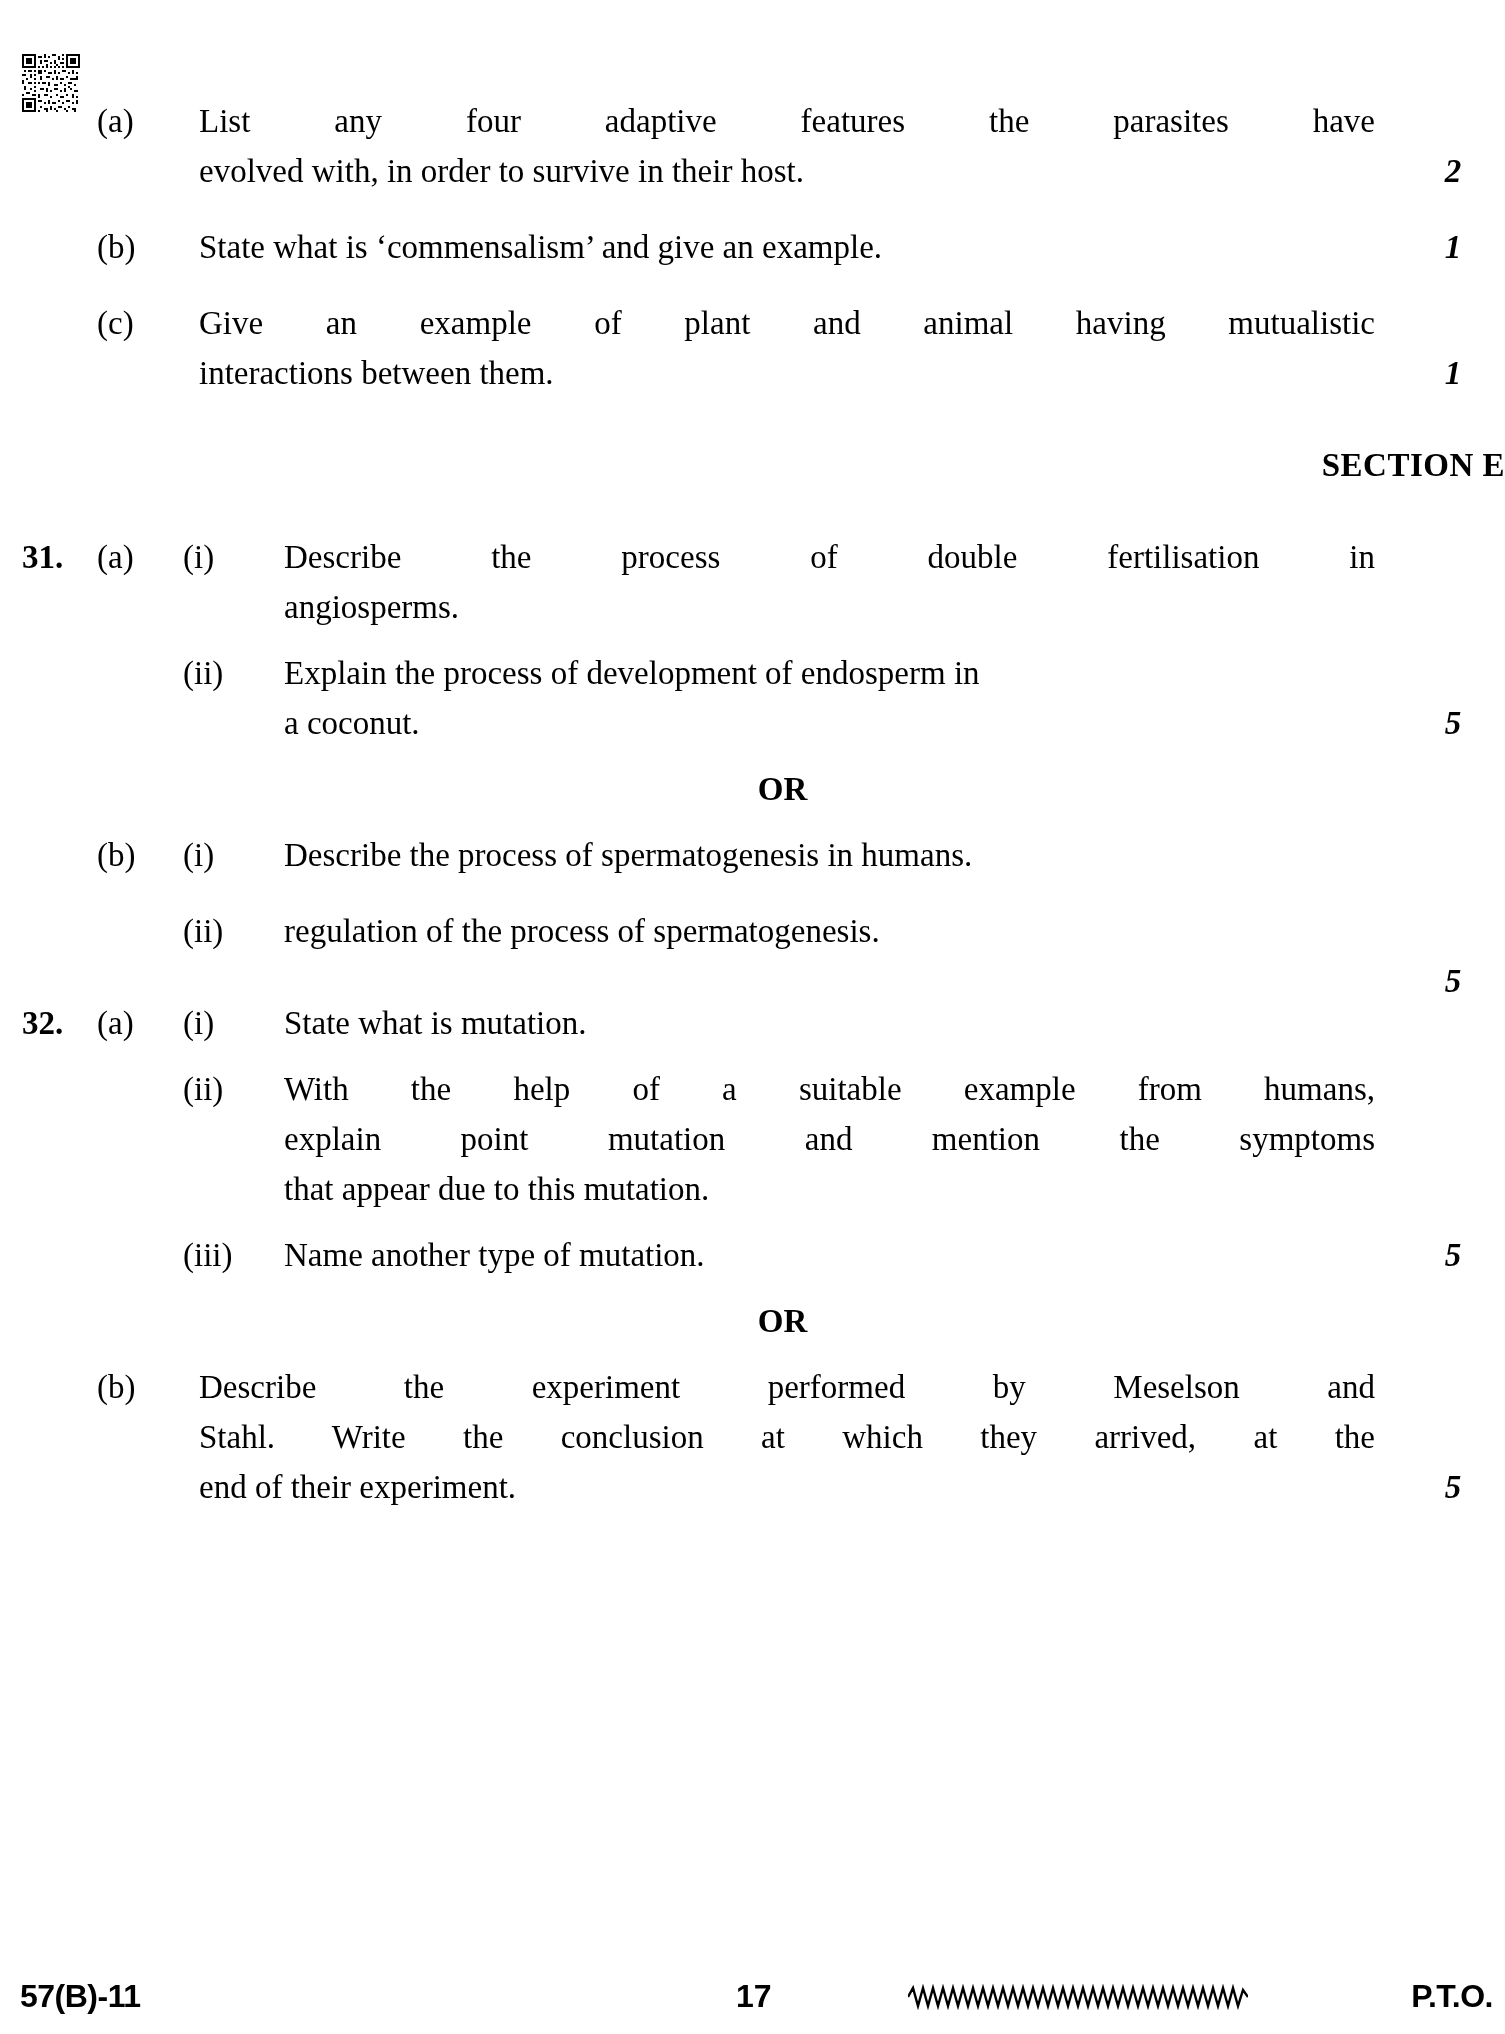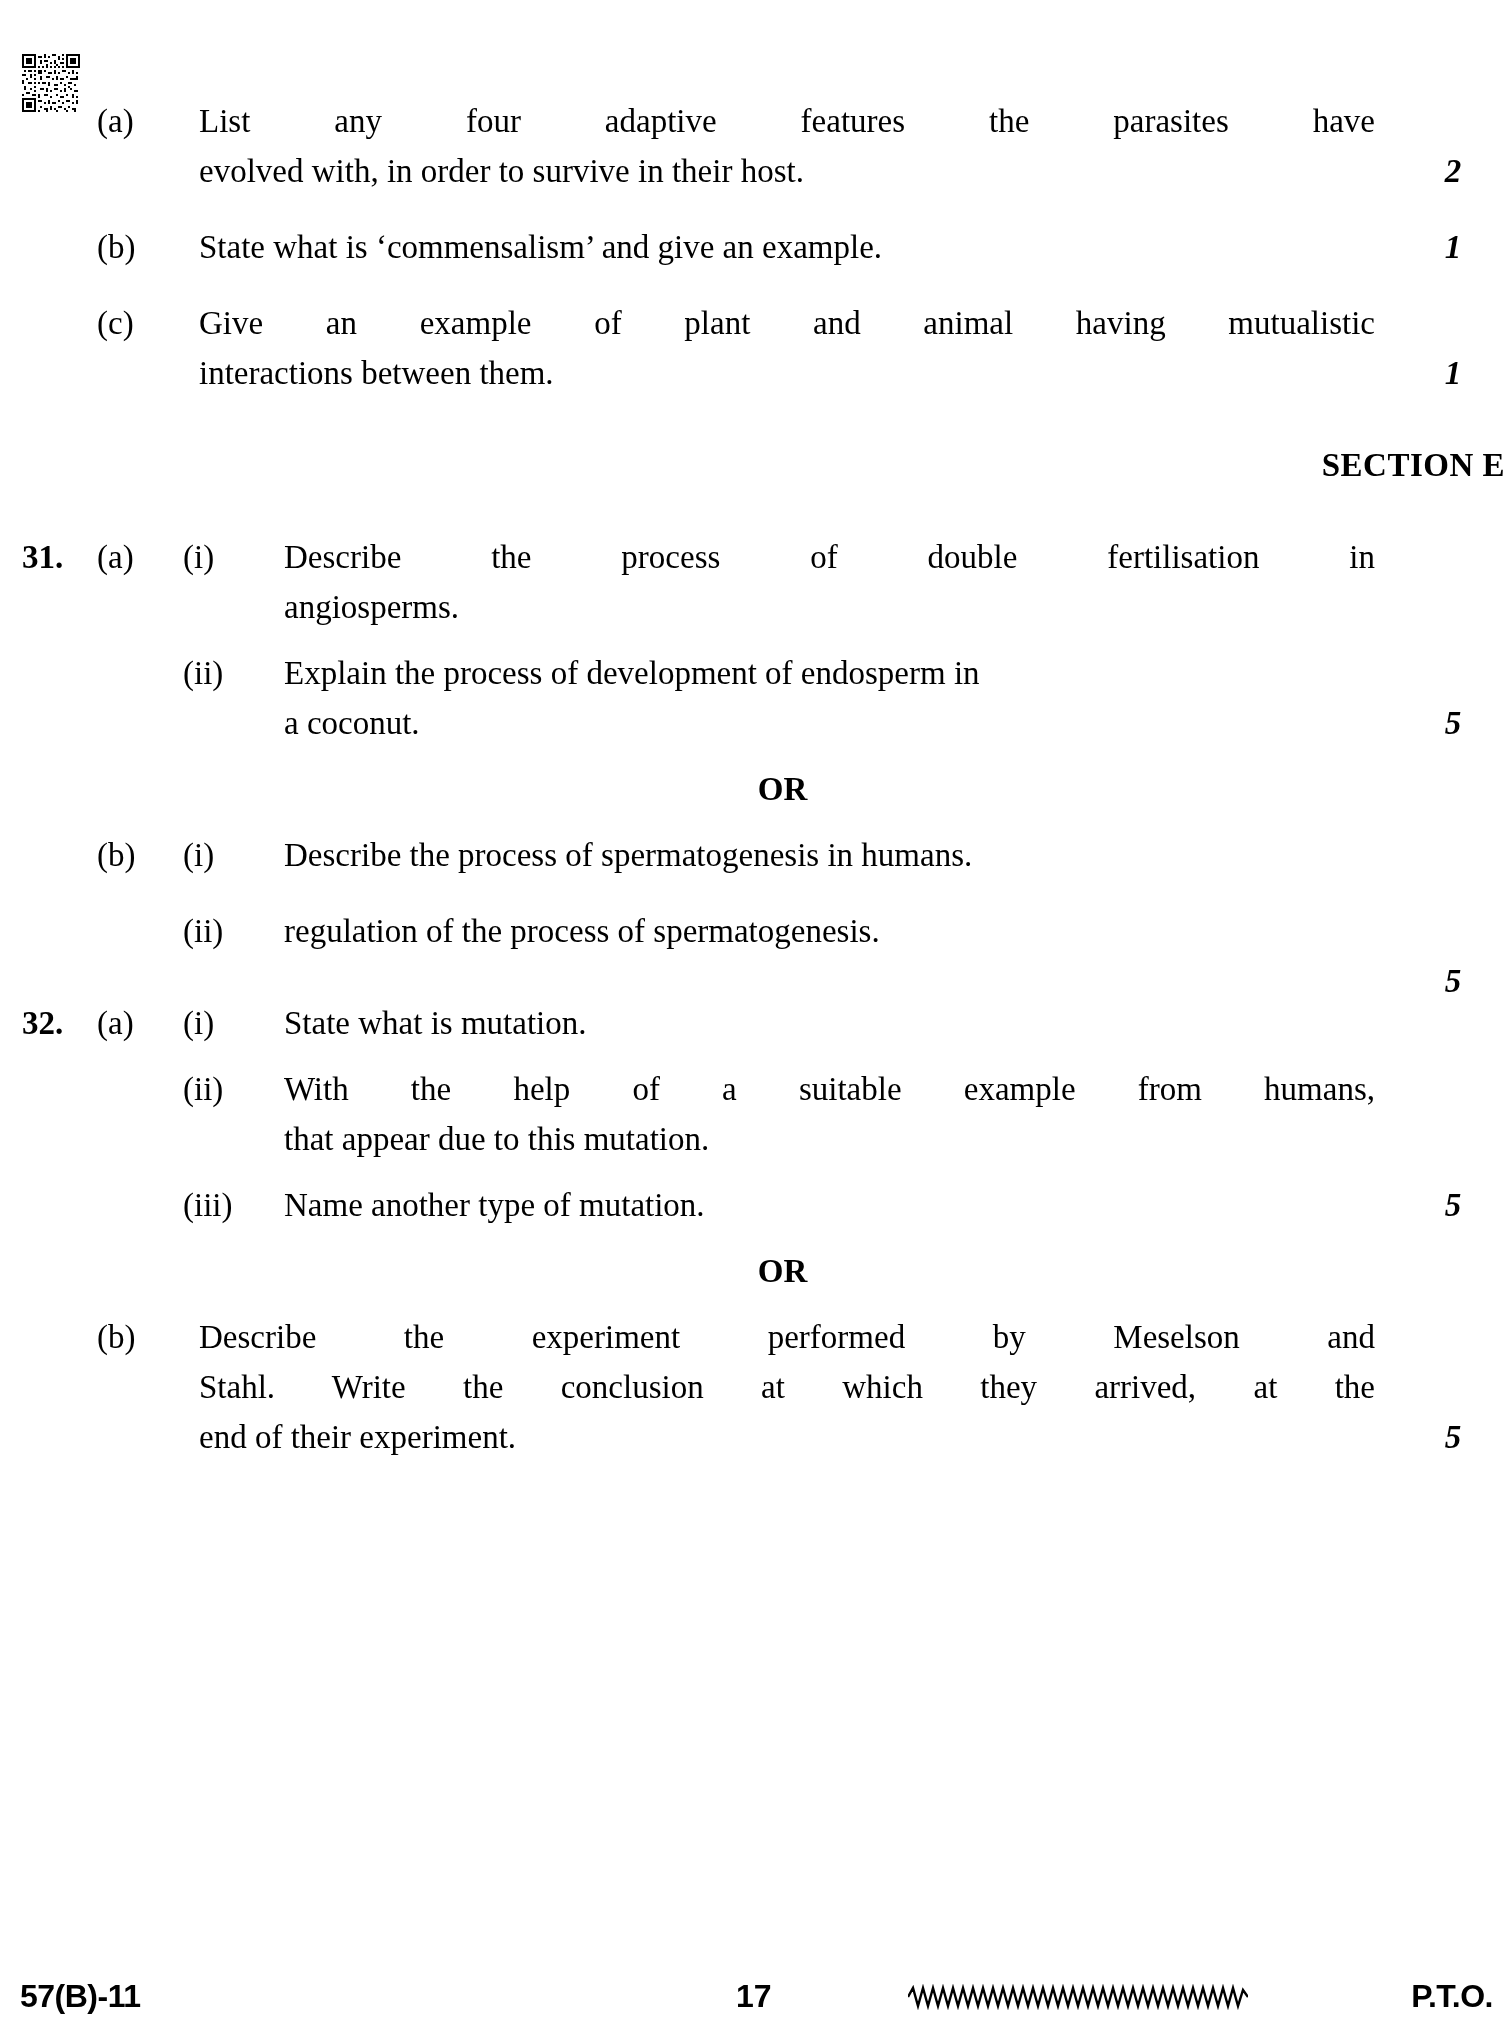--- a/index.html
+++ b/index.html
@@ -394,20 +394,21 @@
         <span class="ln">State what is mutation.</span>
       </div>
     </div>
 
     <div class="gap-sm"></div>
 
     <div class="qrow">
       <div class="col-roman">(ii)</div>
       <div class="col-body indent-roman">
         <span class="ln j">With  the  help  of  a  suitable  example  from  humans,</span>
+        <span class="ln j">explain  point  mutation  and  mention  the  symptoms</span>
         <span class="ln">that appear due to this mutation.</span>
       </div>
     </div>
 
     <div class="gap-sm"></div>
 
     <div class="qrow">
       <div class="col-roman">(iii)</div>
       <div class="col-body indent-roman">
         <span class="ln">Name another type of mutation.</span>

